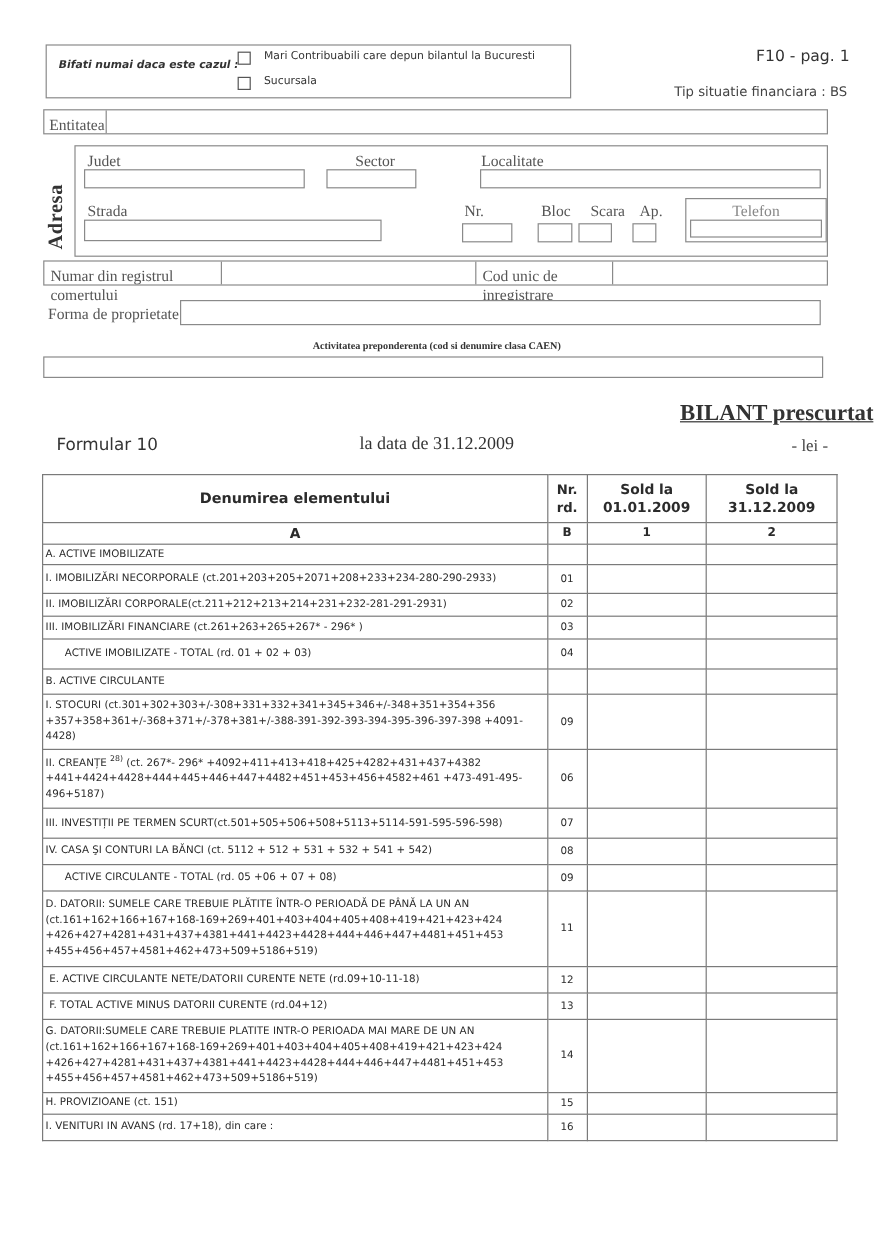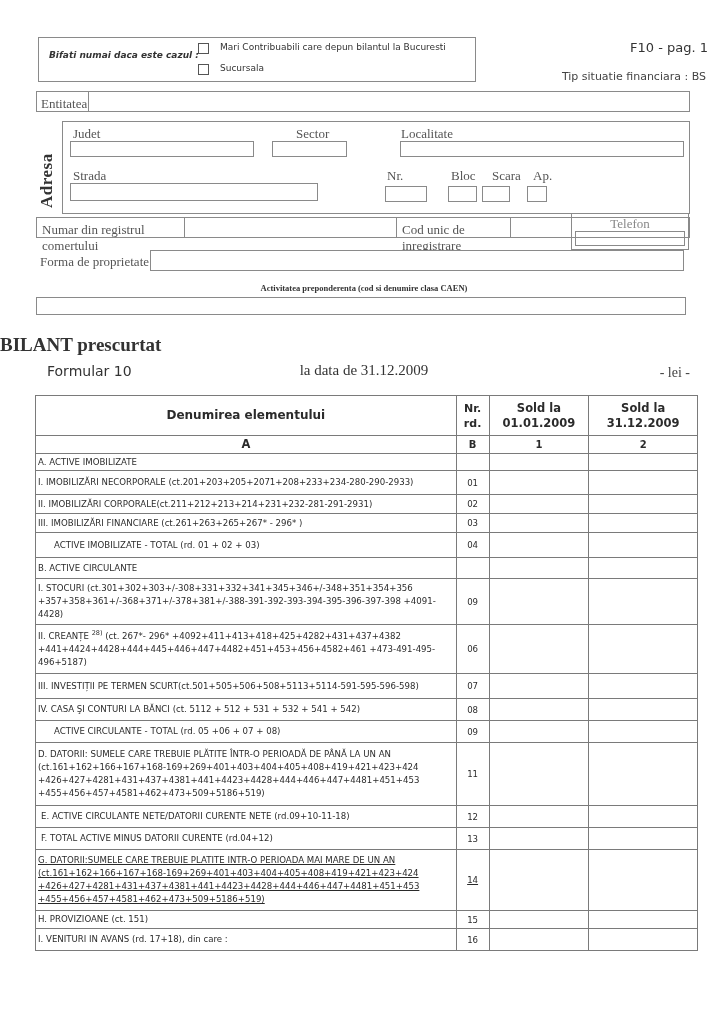--- a/index.html
+++ b/index.html
@@ -21,27 +21,27 @@
 
   
   #entitate-row { left: 36px; top: 91px; width: 654px; height: 21px; border: 1px solid #8a8a8a; }
   #entitate-label { left: 0; top: 0; width: 52px; height: 19px; border-right: 1px solid #8a8a8a; padding: 4px 0 0 4px; }
 
   
   #adresa-title { left: 32px; top: 148px; width: 30px; height: 60px; }
   #adresa-title span { display:block; transform: rotate(-90deg); transform-origin: left top; position:absolute; left: 5px; top: 60px; font-size: 17px; font-weight: bold; color:#333; white-space:nowrap; letter-spacing: 0.5px;}
   #adresa-box { left: 62px; top: 121px; width: 628px; height: 93px; border: 1px solid #8a8a8a; }
 
-  #telefon-box { left: 571px; top: 165px; width: 118px; height: 37px; border: 1px solid #8a8a8a; margin-top: 48px; }
+  #telefon-box { left: 571px; top: 165px; width: 118px; height: 37px; border: 1px solid #8a8a8a; }
 
   
   #reg-row { left: 36px; top: 217px; width: 654px; height: 21px; border: 1px solid #8a8a8a; }
   .reg-cell { position: absolute; top: 0; height: 19px; border-right: 1px solid #8a8a8a; padding: 4px 0 0 5px; }
 
-  #title { left: 0; width: 728px; top: 334px; text-align: left; font-size: 19px; font-weight: bold; color: #333; }
+  #title { left: 0; width: 728px; top: 334px; text-align: right; font-size: 19px; font-weight: bold; color: #333; text-decoration: underline; }
   #formular { left: 47px; top: 363px; font-size: 14px; color: #333; }
   #data-label { left: 0; width: 728px; top: 362px; text-align: center; font-size: 15px; color: #333; }
   #lei { right: 38px; top: 365px; font-size: 14px; color: #444; }
 
   
   #bilant-table { position: absolute; left: 35px; top: 395px; width: 663px; border-collapse: collapse; font-family: "DejaVu Sans", sans-serif; }
   #bilant-table td, #bilant-table th { border: 1px solid #7a7a7a; font-size: 8.6px; color: #2b2b2b; vertical-align: middle; }
   #bilant-table th { font-weight: bold; font-size: 11.5px; text-align: center; line-height: 15px; }
   #bilant-table .c-desc { width: 421px; padding: 1px 2px; line-height: 13px; }
   #bilant-table .c-nr { width: 33px; text-align: center; font-size: 8.6px; }
@@ -222,21 +222,21 @@
       <td class="c-nr">12</td>
       <td></td>
       <td></td>
     </tr>
     <tr style="height:22px;">
       <td class="c-desc ind2">F. TOTAL ACTIVE MINUS DATORII CURENTE (rd.04+12)</td>
       <td class="c-nr">13</td>
       <td></td>
       <td></td>
     </tr>
-    <tr style="height:61px;text-decoration:underline;">
+    <tr style="height:61px;">
       <td class="c-desc">G. DATORII:SUMELE CARE TREBUIE PLATITE INTR-O PERIOADA MAI MARE DE UN AN (ct.161+162+166+167+168-169+269+401+403+404+405+408+419+421+423+424 +426+427+4281+431+437+4381+441+4423+4428+444+446+447+4481+451+453 +455+456+457+4581+462+473+509+5186+519)</td>
       <td class="c-nr">14</td>
       <td></td>
       <td></td>
     </tr>
     <tr style="height:18px;">
       <td class="c-desc">H. PROVIZIOANE (ct. 151)</td>
       <td class="c-nr">15</td>
       <td></td>
       <td></td>

